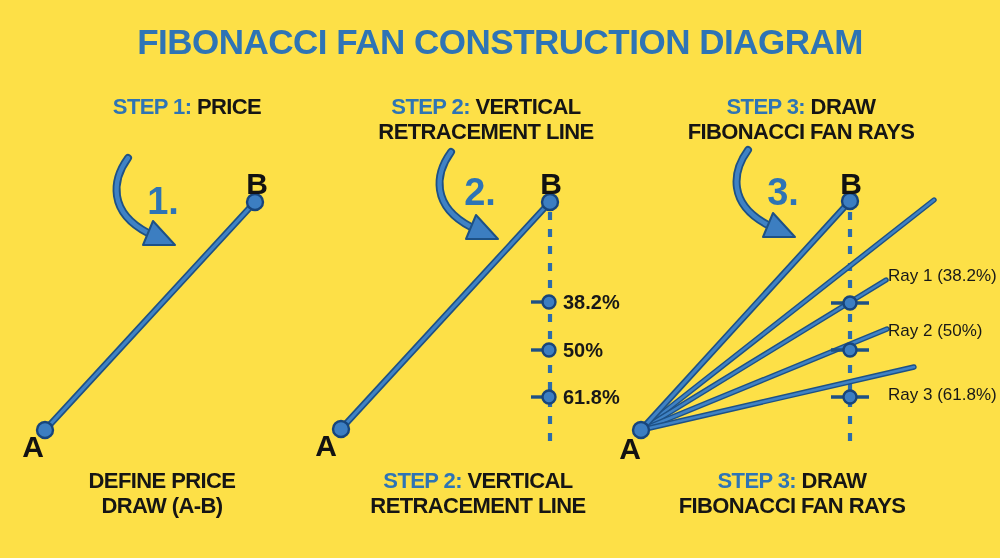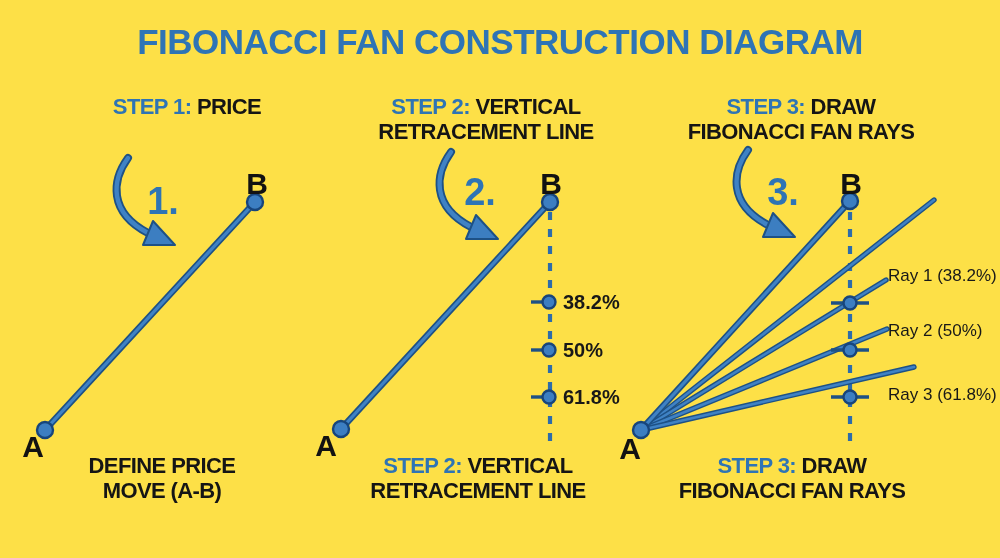--- a/index.html
+++ b/index.html
@@ -11,21 +11,21 @@
   .title{
     position:absolute;top:22px;left:0;width:1000px;text-align:center;
     font-size:35px;font-weight:700;letter-spacing:-0.5px;color:#2e74b5;
   }
   .hdr,.cap{
     position:absolute;width:320px;text-align:center;
     font-size:22px;font-weight:700;letter-spacing:-0.6px;
     color:#151515;line-height:25px;
   }
   .hdr{top:94px;}
-  .cap{top:453px;}
+  .cap{top:468px;}
   .accent{color:#2e74b5;margin-top:46px;}
   .stage{position:absolute;left:0;top:0;}
   
   .under{stroke:#1d5186;stroke-width:6.5;stroke-linecap:round;fill:none;}
   .over{stroke:#3f82c4;stroke-width:3.2;stroke-linecap:round;fill:none;}
   .ray-under{stroke-width:5.4;}
   .ray-over{stroke-width:2.6;}
   .arrow-under{stroke-width:8;}
   .arrow-over{stroke-width:4.4;}
   .dash{stroke:#2d6cab;stroke-width:4.2;stroke-dasharray:8 9;fill:none;}
@@ -52,21 +52,21 @@
     <div><span class="accent">STEP 2:</span> <span>VERTICAL</span></div>
     <div>RETRACEMENT LINE</div>
   </div>
   <div class="hdr" style="left:641px;">
     <div><span class="accent">STEP 3:</span> <span>DRAW</span></div>
     <div>FIBONACCI FAN RAYS</div>
   </div>
 
   <div class="cap" style="left:2px;">
     <div><span class="accent"></span> <span>DEFINE PRICE</span></div>
-    <div>MOVE (A-B)</div>
+    <div>DRAW (A-B)</div>
   </div>
   <div class="cap" style="left:318px;">
     <div><span class="accent">STEP 2:</span> <span>VERTICAL</span></div>
     <div>RETRACEMENT LINE</div>
   </div>
   <div class="cap" style="left:632px;">
     <div><span class="accent">STEP 3:</span> <span>DRAW</span></div>
     <div>FIBONACCI FAN RAYS</div>
   </div>
 

